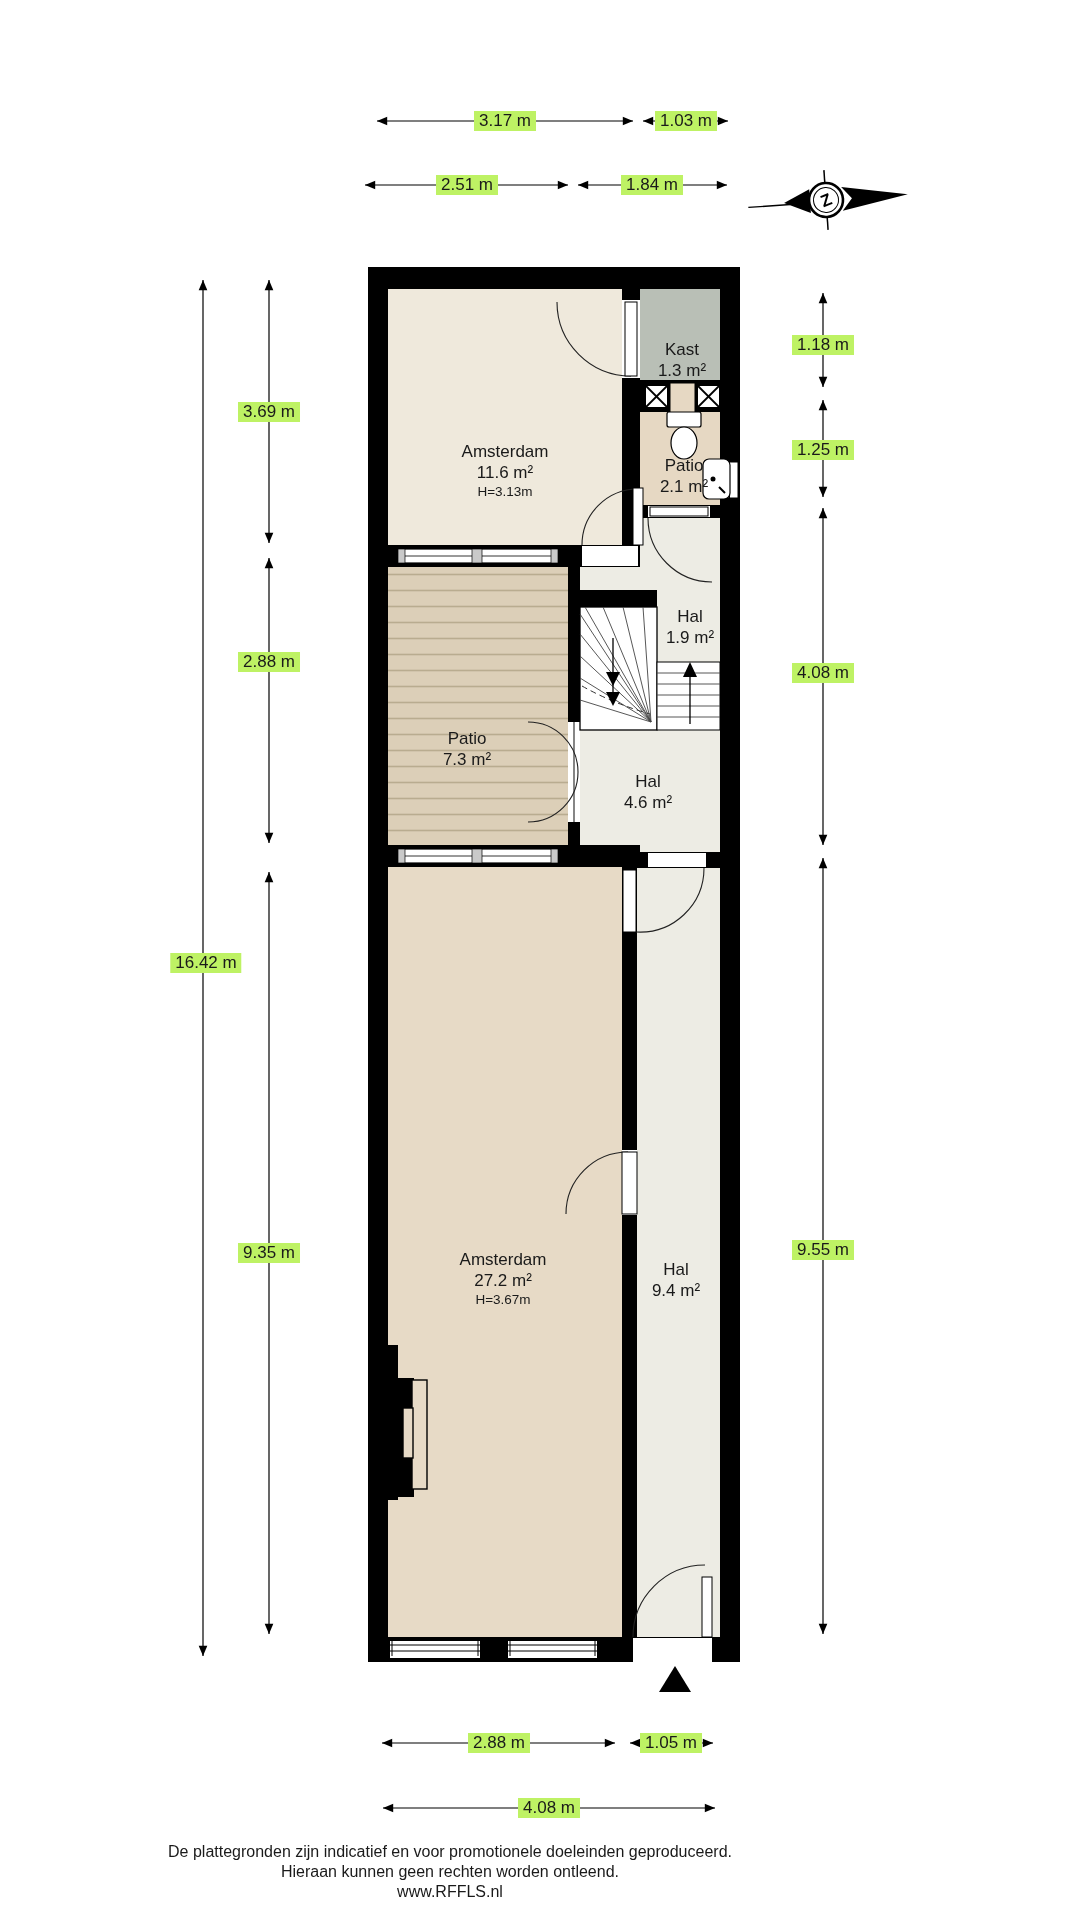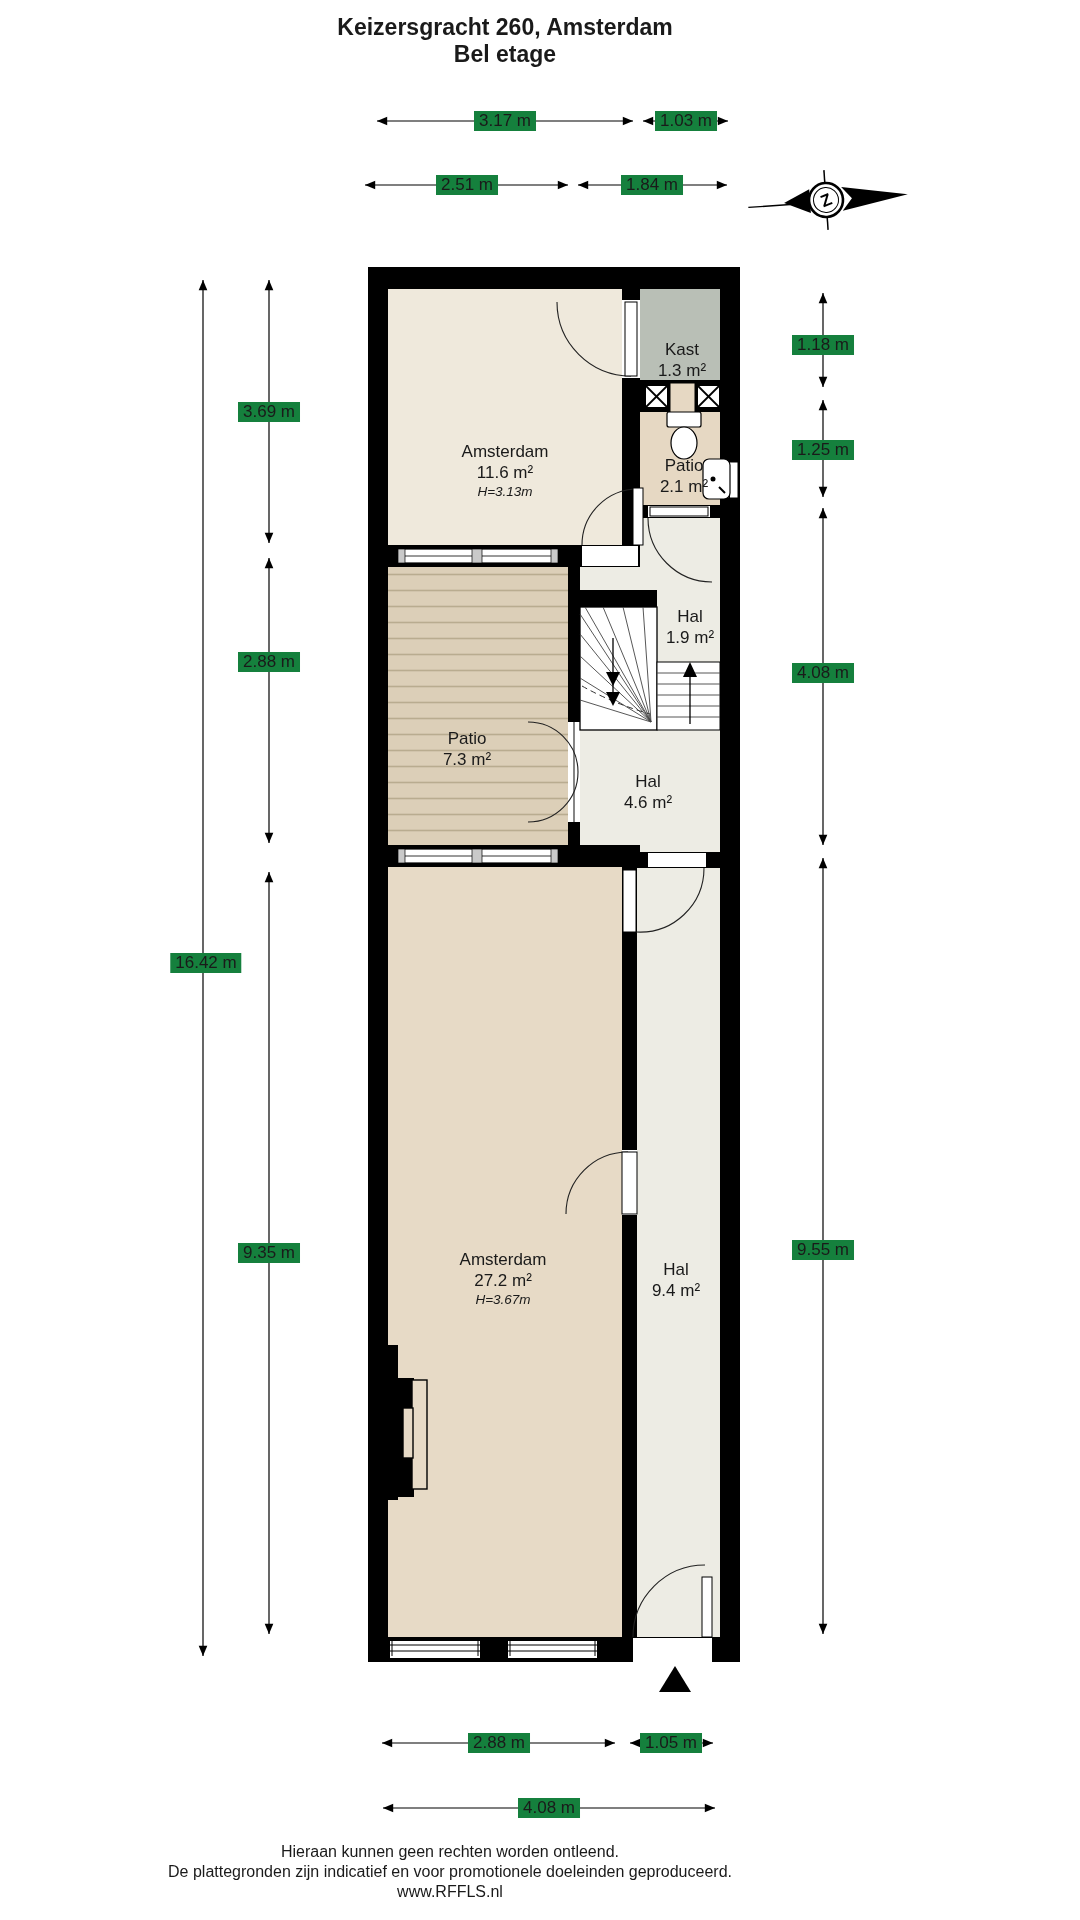--- a/index.html
+++ b/index.html
@@ -1,25 +1,25 @@
 <!DOCTYPE html>
 <html><head>
 <meta charset="utf-8">
 <style>
   html,body{margin:0;padding:0;background:#ffffff;}
   #canvas{position:relative;width:1080px;height:1920px;background:#ffffff;
           font-family:"Liberation Sans",sans-serif;color:#1a1a1a;overflow:hidden;}
   #plan-svg{position:absolute;left:0;top:0;}
   .title{position:absolute;left:505px;top:14px;transform:translateX(-50%);
          text-align:center;font-weight:bold;font-size:23px;line-height:27px;white-space:nowrap;}
-  .dim-label{position:absolute;transform:translate(-50%,-50%);background:#15803d;
+  .dim-label{position:absolute;transform:translate(-50%,-50%);background:#bef264;
              padding:0 5px;font-size:17px;white-space:nowrap;}
   .room-label{position:absolute;transform:translate(-50%,-50%);text-align:center;
               font-size:17px;line-height:21px;white-space:nowrap;margin-top:20px;}
-  .room-label .ceil{font-size:13.5px;line-height:17px;font-style:italic;}
+  .room-label .ceil{font-size:13.5px;line-height:17px;}
   .footer{position:absolute;left:450px;top:1842px;transform:translateX(-50%);
           text-align:center;font-size:16px;line-height:20px;white-space:nowrap;}
 </style>
 </head>
 <body>
 
 <div id="canvas">
 
   <svg id="plan-svg" width="1080" height="1920" viewBox="0 0 1080 1920">
     <defs>
@@ -210,24 +210,20 @@
       <polygon points="784,200 810,188 810,212" fill="#000"></polygon>
       <polygon points="842,188 908,200 842,212 852,200" fill="#000"></polygon>
       <line x1="826" y1="170" x2="826" y2="184" stroke="#000" stroke-width="1.5"></line>
       <line x1="826" y1="216" x2="826" y2="230" stroke="#000" stroke-width="1.5"></line>
       <circle cx="826" cy="200" r="17" fill="#fff" stroke="#000" stroke-width="2.6"></circle>
       <circle cx="826" cy="200" r="12.5" fill="none" stroke="#000" stroke-width="1"></circle>
       <text x="826" y="206" text-anchor="middle" font-size="17" font-weight="bold" transform="rotate(-18 826 200)">Z</text>
     </g>
   </svg>
 
-  <div class="title">
-    <div>Keizersgracht 260, Amsterdam</div>
-    <div>Bel etage</div>
-  </div>
 
   <span class="dim-label" style="left:505px;top:121px">3.17 m</span>
   <span class="dim-label" style="left:686px;top:121px">1.03 m</span>
   <span class="dim-label" style="left:467px;top:185px">2.51 m</span>
   <span class="dim-label" style="left:652px;top:185px">1.84 m</span>
   <span class="dim-label" style="left:269px;top:412px">3.69 m</span>
   <span class="dim-label" style="left:269px;top:662px">2.88 m</span>
   <span class="dim-label" style="left:206px;top:963px">16.42 m</span>
   <span class="dim-label" style="left:269px;top:1253px">9.35 m</span>
   <span class="dim-label" style="left:823px;top:345px">1.18 m</span>
@@ -267,18 +263,18 @@
     <div>Amsterdam</div>
     <div>27.2 m²</div>
     <div class="ceil">H=3.67m</div>
   </div>
   <div class="room-label" style="left:676px;top:1260px">
     <div>Hal</div>
     <div>9.4 m²</div>
   </div>
 
   <div class="footer">
+    <div>De plattegronden zijn indicatief en voor promotionele doeleinden geproduceerd.</div>
     <div>Hieraan kunnen geen rechten worden ontleend.</div>
-    <div>De plattegronden zijn indicatief en voor promotionele doeleinden geproduceerd.</div>
     <div>www.RFFLS.nl</div>
   </div>
 
 </div>
 
 </body></html>

